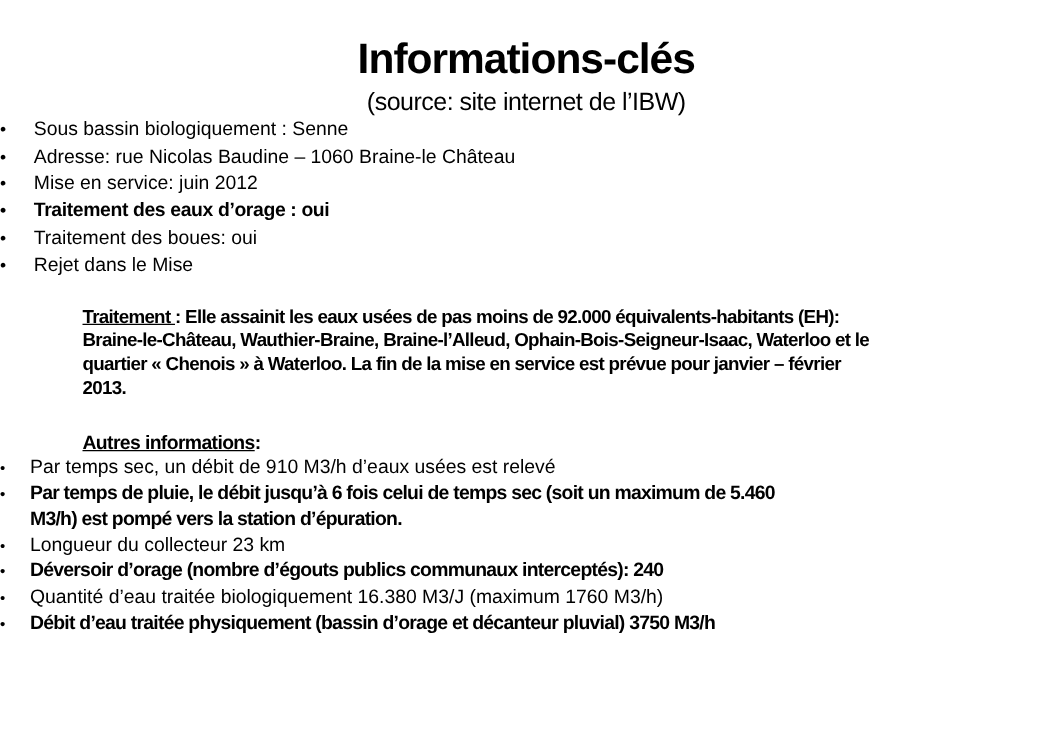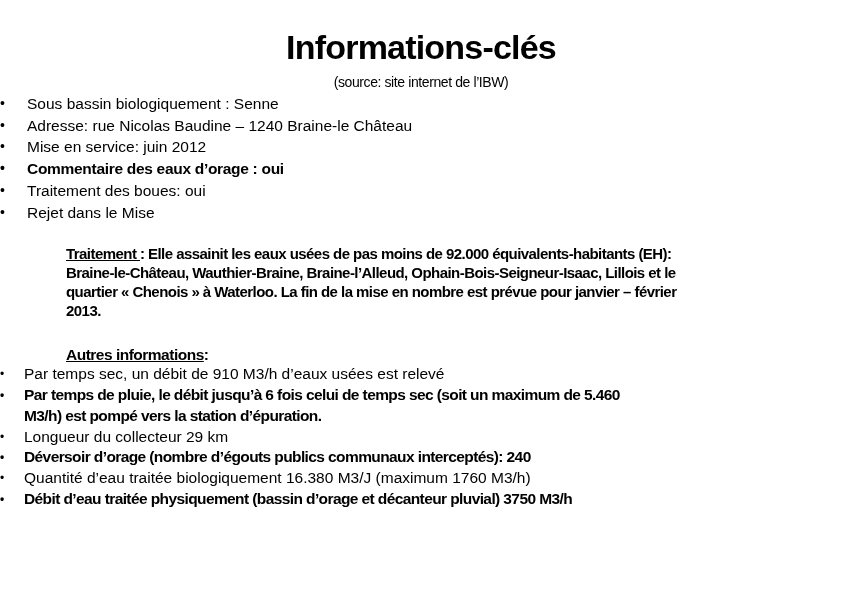--- a/index.html
+++ b/index.html
@@ -20,21 +20,21 @@
   .slide-header { padding-top: 28px; text-align: center; }
   .title {
     margin: 0;
     font-size: 34px;
     font-weight: 700;
     line-height: 38px;
     letter-spacing: -0.8px;
   }
   .subtitle {
     margin-top: 5px;
-    font-size: 14px;
+    font-size: 20px;
     line-height: 22px;
     letter-spacing: -0.4px;
   }
 
   
   ul.plain { list-style: none; margin: 0; padding: 0; }
   ul.plain li { display: flex; }
   .bullet { flex: 0 0 auto; }
   .txt { flex: 1 1 auto; }
 
@@ -82,53 +82,53 @@
   <ul class="plain facts">
       <li>
         <span class="bullet">•</span>
         <span class="txt">
           <div>Sous bassin biologiquement : Senne</div>
         </span>
       </li>
       <li>
         <span class="bullet">•</span>
         <span class="txt">
-          <div>Adresse: rue Nicolas Baudine – 1240 Braine-le Château</div>
+          <div>Adresse: rue Nicolas Baudine – 1060 Braine-le Château</div>
         </span>
       </li>
       <li>
         <span class="bullet">•</span>
         <span class="txt">
           <div>Mise en service: juin 2012</div>
         </span>
       </li>
       <li class="b">
         <span class="bullet">•</span>
         <span class="txt">
-          <div>Commentaire des eaux d’orage : oui</div>
+          <div>Traitement des eaux d’orage : oui</div>
         </span>
       </li>
       <li>
         <span class="bullet">•</span>
         <span class="txt">
           <div>Traitement des boues: oui</div>
         </span>
       </li>
       <li>
         <span class="bullet">•</span>
         <span class="txt">
           <div>Rejet dans le Mise</div>
         </span>
       </li>
     </ul>
 
   <div class="commentary">
     <div class="cline"><span class="u">Traitement </span><span>: Elle assainit les eaux usées de pas moins de 92.000 équivalents-habitants (EH):</span></div>
-    <div class="cline">Braine-le-Château, Wauthier-Braine, Braine-l’Alleud, Ophain-Bois-Seigneur-Isaac, Lillois et le</div>
-    <div class="cline">quartier « Chenois » à Waterloo. La fin de la mise en nombre est prévue pour janvier – février</div>
+    <div class="cline">Braine-le-Château, Wauthier-Braine, Braine-l’Alleud, Ophain-Bois-Seigneur-Isaac, Waterloo et le</div>
+    <div class="cline">quartier « Chenois » à Waterloo. La fin de la mise en service est prévue pour janvier – février</div>
     <div class="cline">2013.</div>
   </div>
 
   <div class="oi-heading"><span class="u">Autres informations</span><span>:</span></div>
 
   <ul class="plain oi">
       <li>
         <span class="bullet">•</span>
         <span class="txt">
           <div>Par temps sec, un débit de 910 M3/h d’eaux usées est relevé</div>
@@ -137,21 +137,21 @@
       <li class="b">
         <span class="bullet">•</span>
         <span class="txt">
           <div>Par temps de pluie, le débit jusqu’à 6 fois celui de temps sec (soit un maximum de 5.460</div>
           <div>M3/h) est pompé vers la station d’épuration.</div>
         </span>
       </li>
       <li>
         <span class="bullet">•</span>
         <span class="txt">
-          <div>Longueur du collecteur 29 km</div>
+          <div>Longueur du collecteur 23 km</div>
         </span>
       </li>
       <li class="b">
         <span class="bullet">•</span>
         <span class="txt">
           <div>Déversoir d’orage (nombre d’égouts publics communaux interceptés): 240</div>
         </span>
       </li>
       <li>
         <span class="bullet">•</span>

